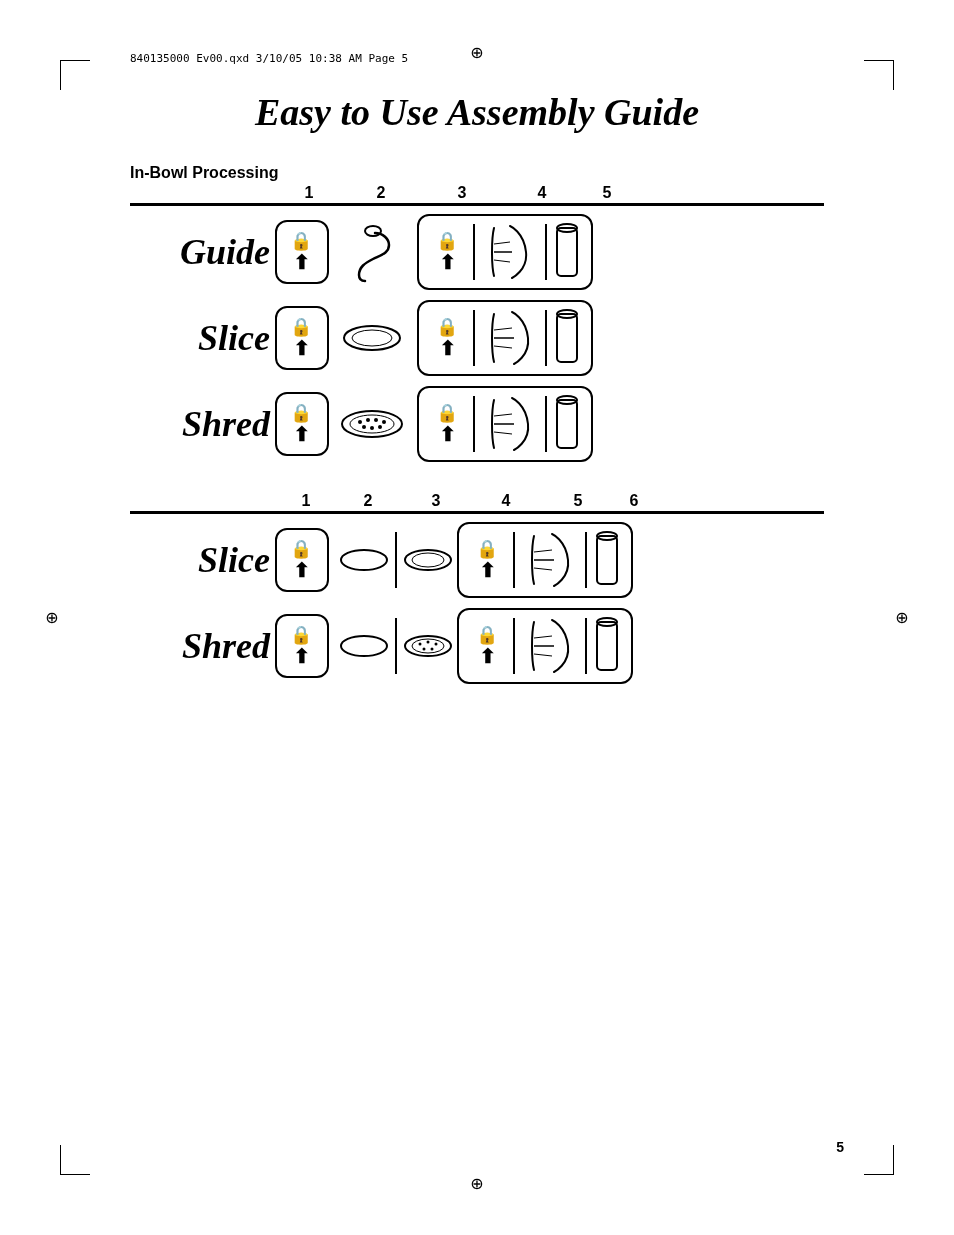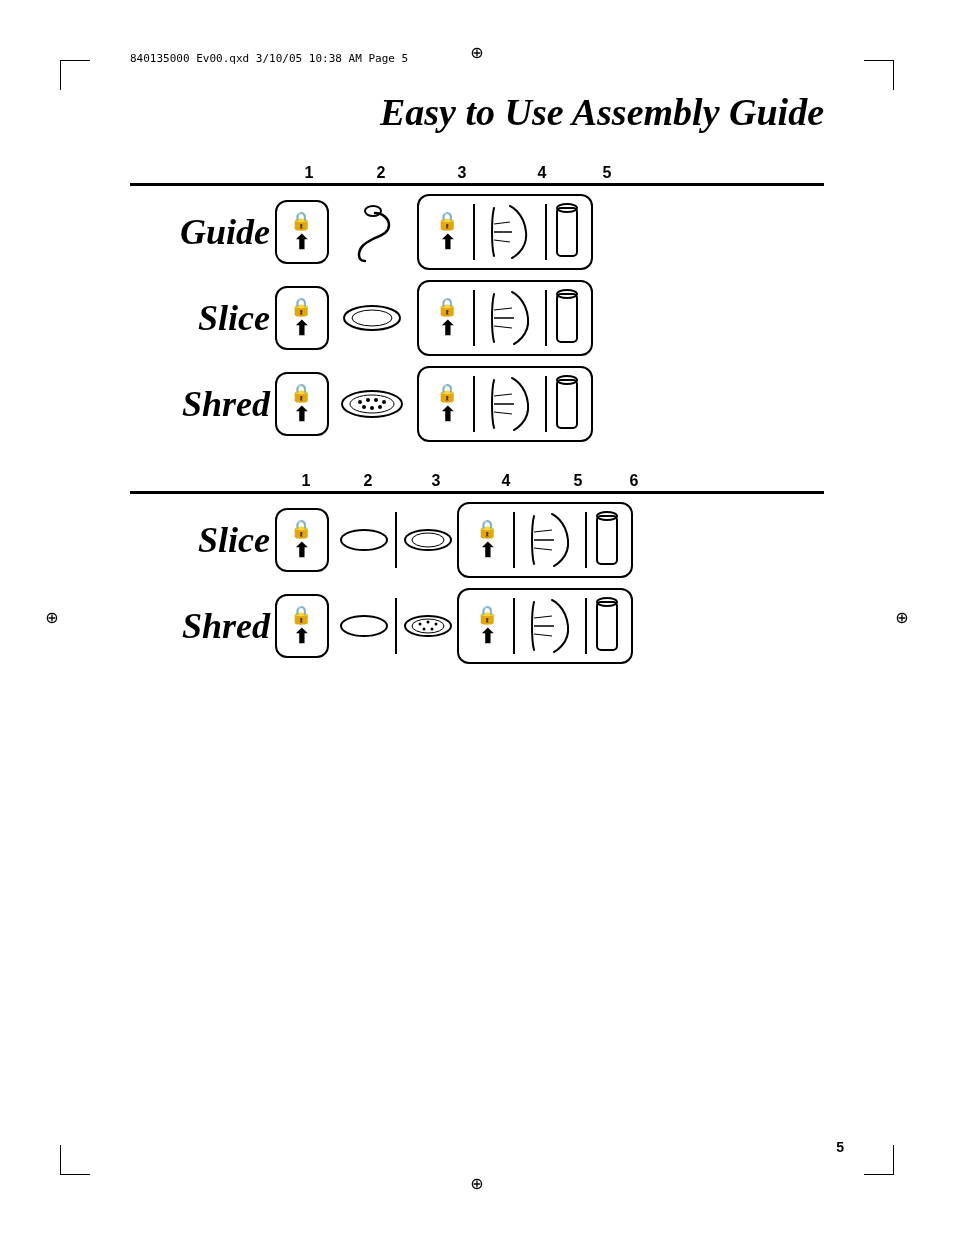--- a/index.html
+++ b/index.html
@@ -78,21 +78,21 @@
       right: 130px;
       bottom: 100px;
     }
 
     
     .main-title {
       font-family: 'Times New Roman', Times, serif;
       font-size: 38px;
       font-weight: bold;
       font-style: italic;
-      text-align: right;
+      text-align: center;
       margin-bottom: 30px;
       color: #000;
     }
 
     
     .section-header {
       font-size: 16px;
       font-weight: bold;
       color: #000;
       margin-bottom: 2px;
@@ -250,20 +250,21 @@
   <div class="header-meta">840135000 Ev00.qxd  3/10/05  10:38 AM  Page 5</div>
 
   <div class="page-number">5</div>
 
   <div class="content">
 
     <div class="main-title">Easy to Use Assembly Guide</div>
 
     <div class="inbowl-section">
 
+      <div class="section-header">In-Bowl Processing</div>
 
       <div class="inbowl-numbers">
         <span class="col-num" style="width:62px; text-align:center;">1</span>
         <span class="col-num" style="width:82px; text-align:center;">2</span>
         <span class="col-num" style="width:80px; text-align:center;">3</span>
         <span class="col-num" style="width:80px; text-align:center;">4</span>
         <span class="col-num" style="width:50px; text-align:center;">5</span>
       </div>
 
       <hr class="h-rule">

